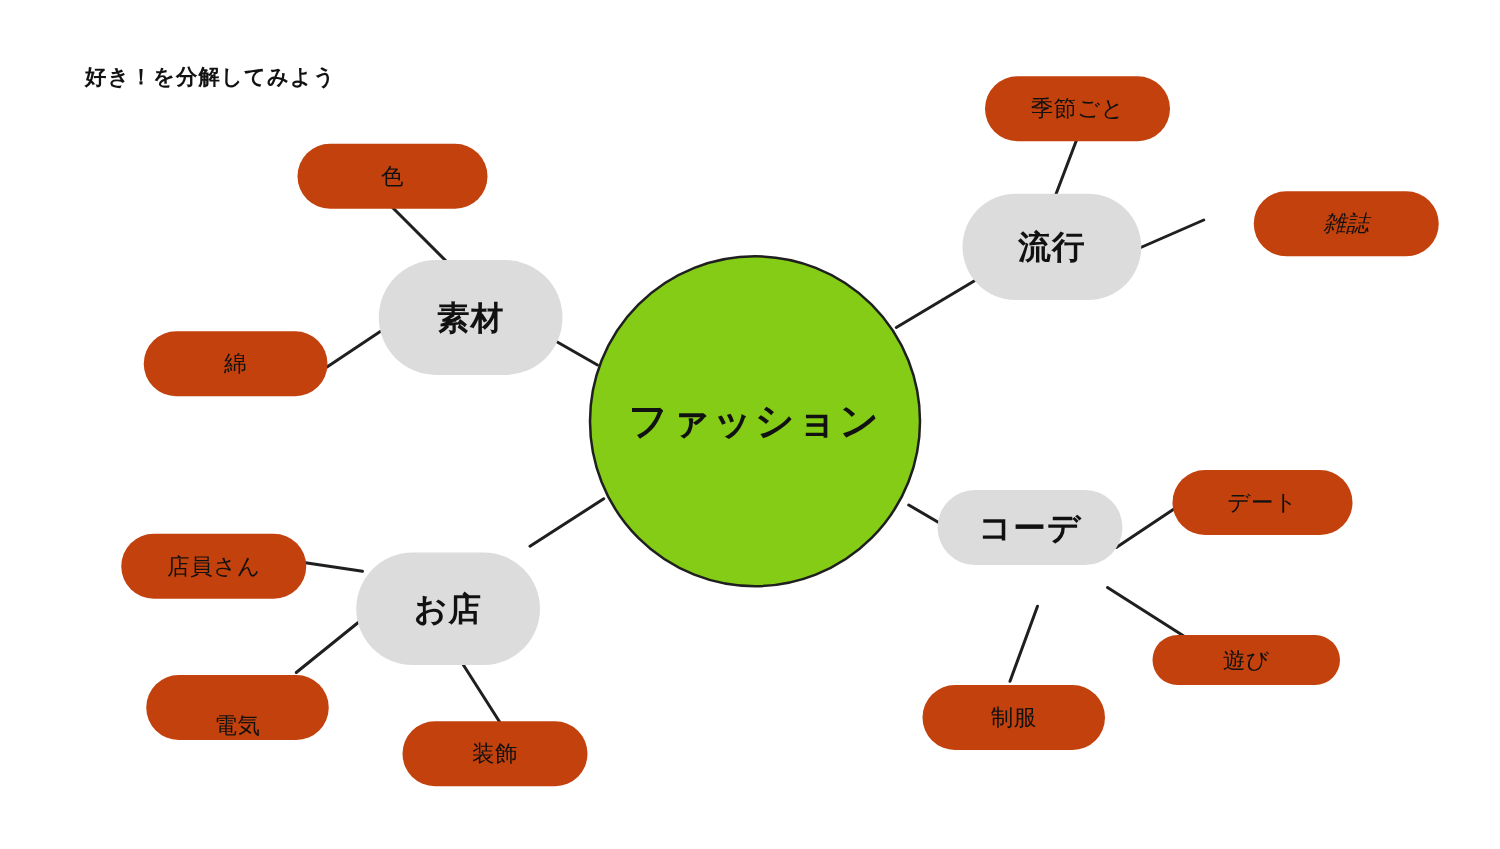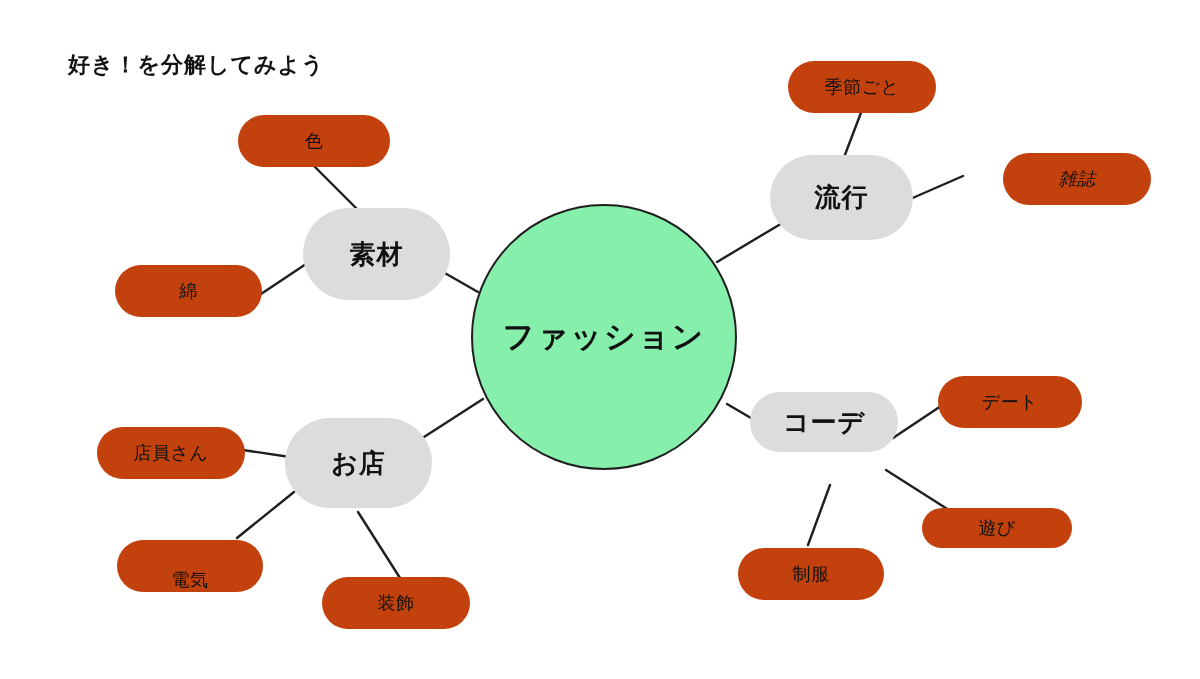--- a/index.html
+++ b/index.html
@@ -22,39 +22,39 @@
     left: 0;
     top: 0;
     width: 1200px;
     height: 679px;
     pointer-events: none;
   }
   .title {
     position: absolute;
     left: 68px;
     top: 50px;
-    font-size: 22px;
+    font-size: 17px;
     font-weight: 700;
     letter-spacing: 1px;
     color: #121212;
     white-space: nowrap;
   }
   .node {
     position: absolute;
     box-sizing: border-box;
     display: flex;
     align-items: center;
     justify-content: center;
     text-align: center;
     color: #111111;
     white-space: nowrap;
   }
   .center-node {
     border-radius: 50%;
-    background: #86efac;
+    background: #84cc16;
     border: 2px solid #1f1f1f;
     font-size: 31px;
     font-weight: 700;
     letter-spacing: 2px;
   }
   .branch-node {
     background: #dcdcdc;
     border-radius: 52px;
     font-size: 26px;
     font-weight: 700;
@@ -120,21 +120,21 @@
       </div>
       <div class="node leaf-node" style="left: 938px; top: 376px; width: 144px; height: 52px;">
         <span>デート</span>
       </div>
       <div class="node leaf-node" style="left: 922px; top: 508px; width: 150px; height: 40px;">
         <span>遊び</span>
       </div>
       <div class="node leaf-node" style="left: 738px; top: 548px; width: 146px; height: 52px;">
         <span>制服</span>
       </div>
-      <div class="node branch-node" style="left: 285px; top: 418px; width: 147px; height: 90px;">
+      <div class="node branch-node" style="left: 285px; top: 442px; width: 147px; height: 90px;">
         <span>お店</span>
       </div>
       <div class="node leaf-node" style="left: 97px; top: 427px; width: 148px; height: 52px; font-family: Liberation Mono, monospace;">
         <span>店員さん</span>
       </div>
       <div class="node leaf-node" style="left: 117px; top: 540px; width: 146px; height: 52px; align-items: flex-end;">
         <span>電気</span>
       </div>
       <div class="node leaf-node" style="left: 322px; top: 577px; width: 148px; height: 52px; align-items: center;">
         <span>装飾</span>

